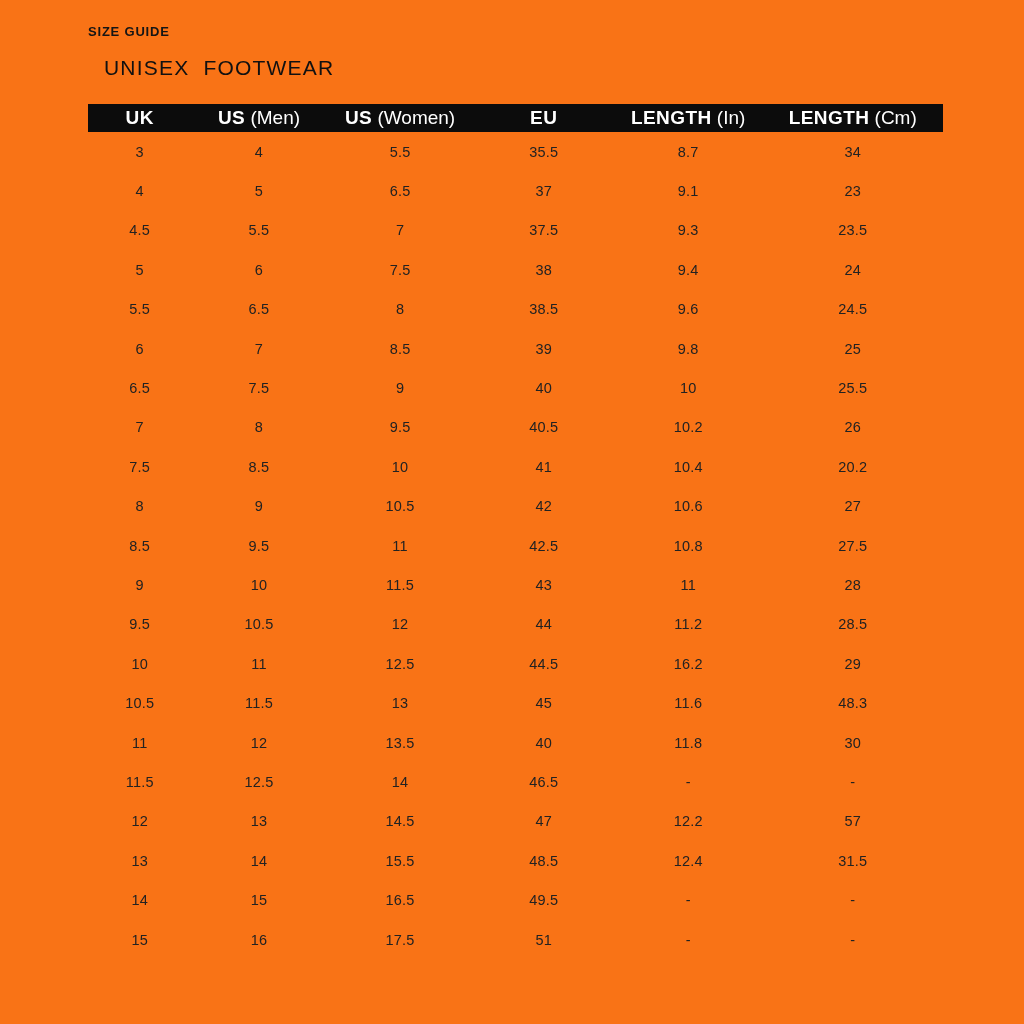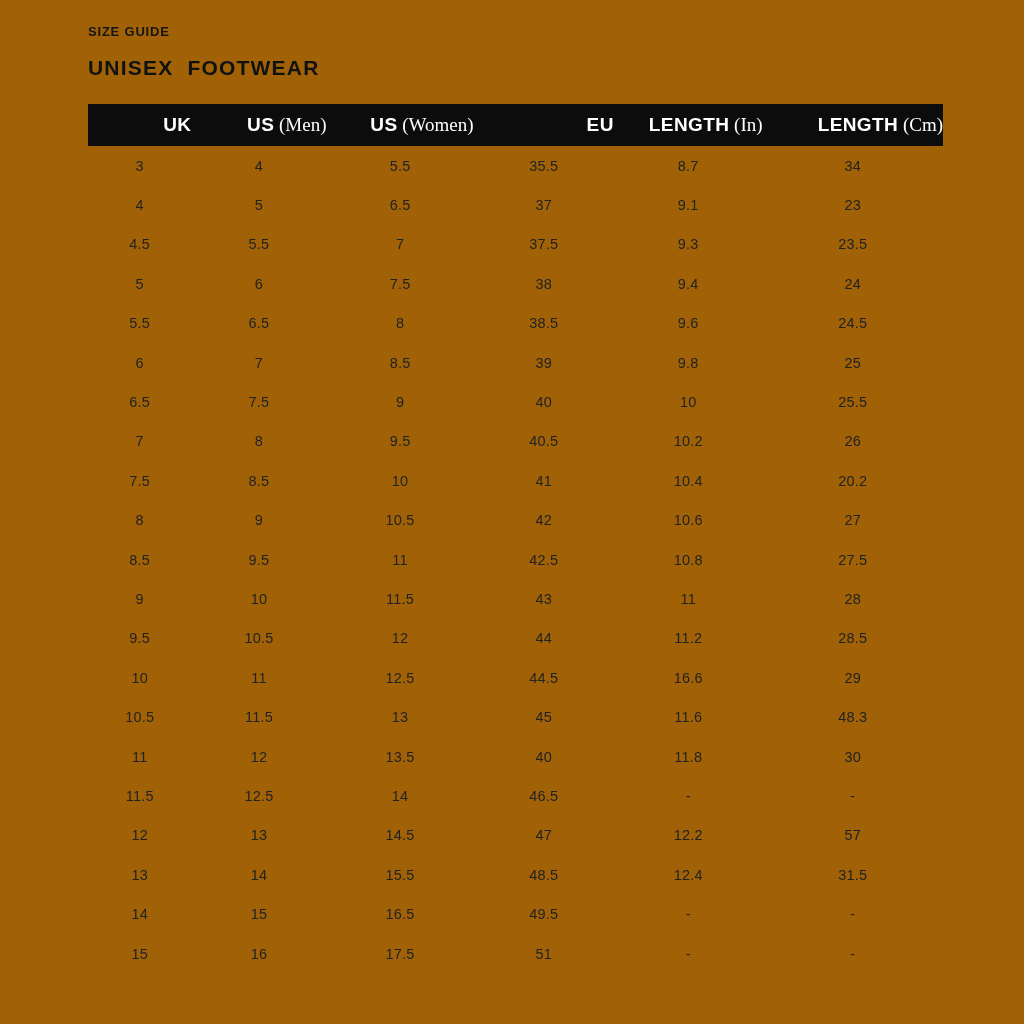--- a/index.html
+++ b/index.html
@@ -6,74 +6,73 @@
     margin: 0;
     padding: 0;
     background: #ffffff;
     font-family: "Liberation Sans", sans-serif;
     color: #1c1c1c;
   }
   .canvas {
     position: relative;
     width: 1024px;
     height: 1024px;
-    background: #a16207;
+    background: #f97316;
     overflow: hidden;
   }
   .content {
     position: absolute;
     left: 88px;
     top: 24px;
     width: 855px;
   }
   .eyebrow {
     font-size: 13px;
     font-weight: 700;
     letter-spacing: 0.8px;
     color: #151515;
   }
   .title {
-    margin: 0;
+    margin: 16px;
     margin-top: 17px;
     font-size: 21px;
-    font-weight: 700;
+    font-weight: 400;
     letter-spacing: 1.2px;
     color: #111111;
     white-space: pre;
   }
   table.size-table {
     margin-top: 24px;
     width: 855px;
     border-collapse: collapse;
     table-layout: fixed;
   }
   col.c1 { width: 12.1%; }
   col.c2 { width: 15.8%; }
   col.c3 { width: 17.2%; }
   col.c4 { width: 16.4%; }
   col.c5 { width: 17.4%; }
   col.c6 { width: 21.1%; }
   thead th {
     background: #0c0c0c;
     color: #ffffff;
-    height: 42px;
+    height: 28px;
     font-size: 19px;
     font-weight: 400;
-    text-align: right;
+    text-align: center;
     vertical-align: middle;
     padding: 0;
     white-space: nowrap;
   }
   thead th .bold {
     font-weight: 800;
     letter-spacing: 0.4px;
   }
   thead th .light {
     font-weight: 400;
-    font-family: Liberation Serif, serif;
   }
   tbody td {
     height: 39.4px;
     text-align: center;
     vertical-align: middle;
     font-size: 14.5px;
     font-weight: 400;
     color: #222222;
     padding: 0;
     letter-spacing: 0.2px;
@@ -208,21 +207,21 @@
             <td>12</td>
             <td>44</td>
             <td>11.2</td>
             <td>28.5</td>
           </tr>
           <tr>
             <td>10</td>
             <td>11</td>
             <td>12.5</td>
             <td>44.5</td>
-            <td>16.6</td>
+            <td>16.2</td>
             <td>29</td>
           </tr>
           <tr>
             <td>10.5</td>
             <td>11.5</td>
             <td>13</td>
             <td>45</td>
             <td>11.6</td>
             <td>48.3</td>
           </tr>

